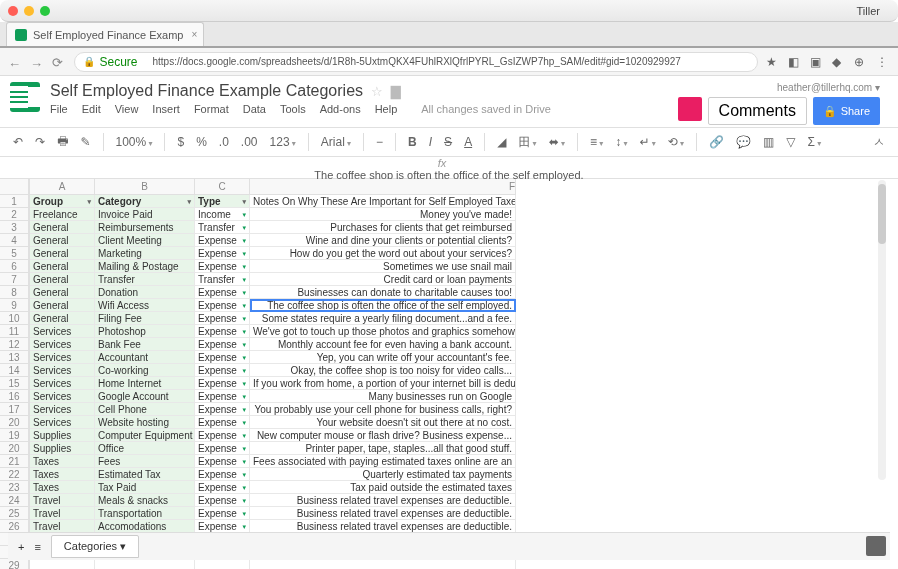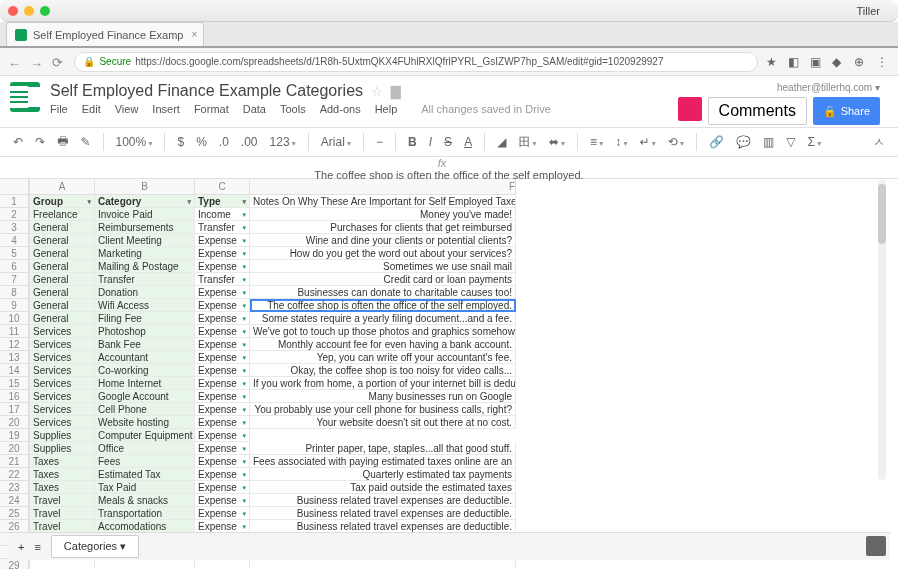--- a/index.html
+++ b/index.html
@@ -13,21 +13,21 @@
 .win-title { margin-left:auto; font-size:11px; color:#444; padding-right:10px; }
 
 .tab-strip { height:26px; background:#e8e8e8; display:flex; align-items:flex-end; border-bottom:2px solid #a3a3a3; }
 .tab { background:#f9f9f9; border:1px solid #ccc; border-bottom:none; height:24px; display:flex; align-items:center; padding:0 20px 0 8px; font-size:11px; color:#555; border-radius:3px 3px 0 0; margin-left:6px; position:relative; }
 .tab-close { position:absolute; right:6px; font-size:10px; color:#888; }
 .favicon{width:12px;height:12px;background:#0f9d58;margin-right:6px;border-radius:2px}
 
 .addr-bar { height:28px; background:#f5f5f5; display:flex; align-items:center; padding:0 8px; gap:8px; border-bottom:1px solid #ddd; }
 .nav-ico { width:14px; height:14px; color:#888; font-size:13px; }
 .url-box { flex:1; background:#fff; border:1px solid #ddd; border-radius:12px; height:20px; display:flex; align-items:center; padding:0 8px; font-size:10px; color:#555; }
-.secure{color:#0a8a0a;font-size:10px;margin-right:4px}
+.secure{color:#0a8a0a;font-size:12px;margin-right:15px}
 .ext-ico{width:14px;height:14px;font-size:12px;color:#666}
 
 
 .doc-area { background:#fff; }
 .brand-row { display:flex; align-items:flex-start; padding:6px 10px 2px; }
 .logo { width:30px; height:30px; background:#0f9d58; border-radius:3px; display:flex; align-items:center; justify-content:center; margin-right:10px; }
 .logo::after{content:"";width:18px;height:20px;background:#fff;position:relative}
 .logo-box{position:relative;width:18px;height:2px;background:#0f9d58;box-shadow:0 -5px 0 #0f9d58,0 5px 0 #0f9d58}
 .doc-info{flex:1}
 .doc-title { font-size:16px; color:#444; display:flex; align-items:center; gap:8px; }
@@ -347,20 +347,21 @@
           <div class="row">
             <div class="cell green wA">Services</div>
             <div class="cell green wB">Website hosting</div>
             <div class="cell typ wC">Expense</div>
             <div class="cell wF">Your website doesn't sit out there at no cost.</div>
           </div>
           <div class="row">
             <div class="cell green wA">Supplies</div>
             <div class="cell green wB">Computer Equipment</div>
             <div class="cell typ wC">Expense</div>
+            <div class="cell wF">New computer mouse or flash drive? Business expense...</div>
           </div>
           <div class="row">
             <div class="cell green wA">Supplies</div>
             <div class="cell green wB">Office</div>
             <div class="cell typ wC">Expense</div>
             <div class="cell wF">Printer paper, tape, staples...all that good stuff.</div>
           </div>
           <div class="row">
             <div class="cell green wA">Taxes</div>
             <div class="cell green wB">Fees</div>

